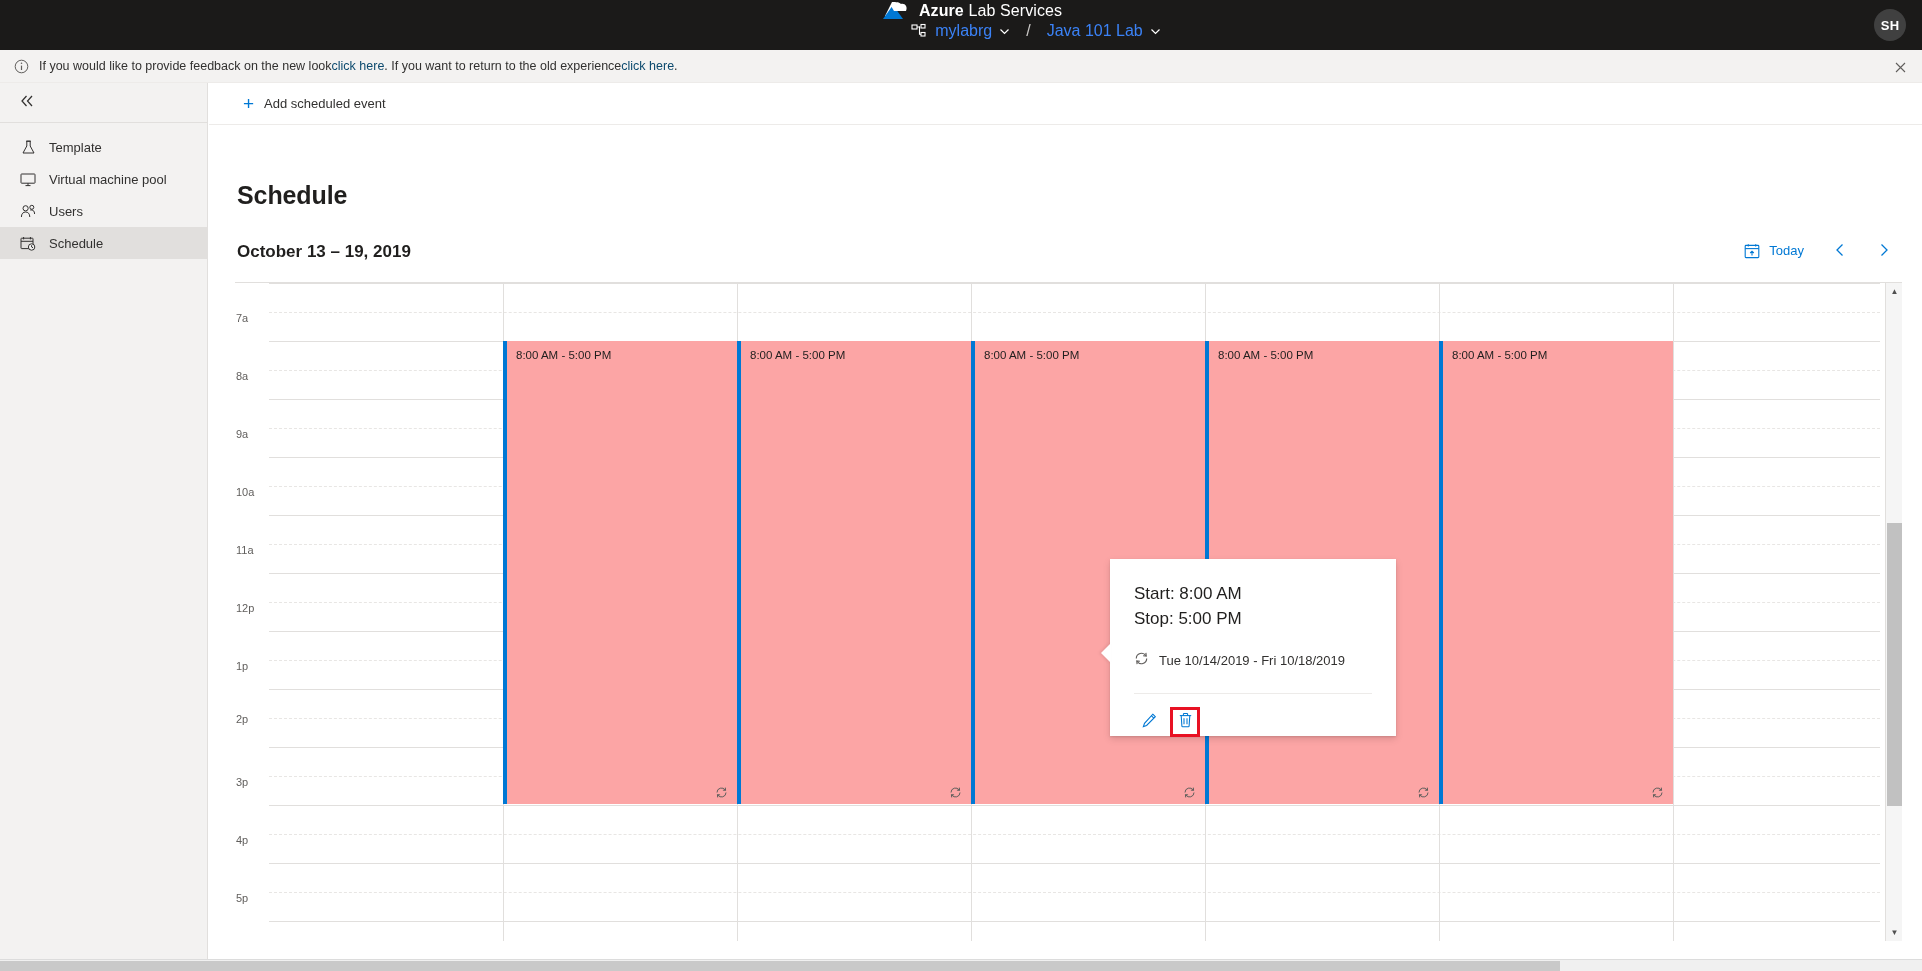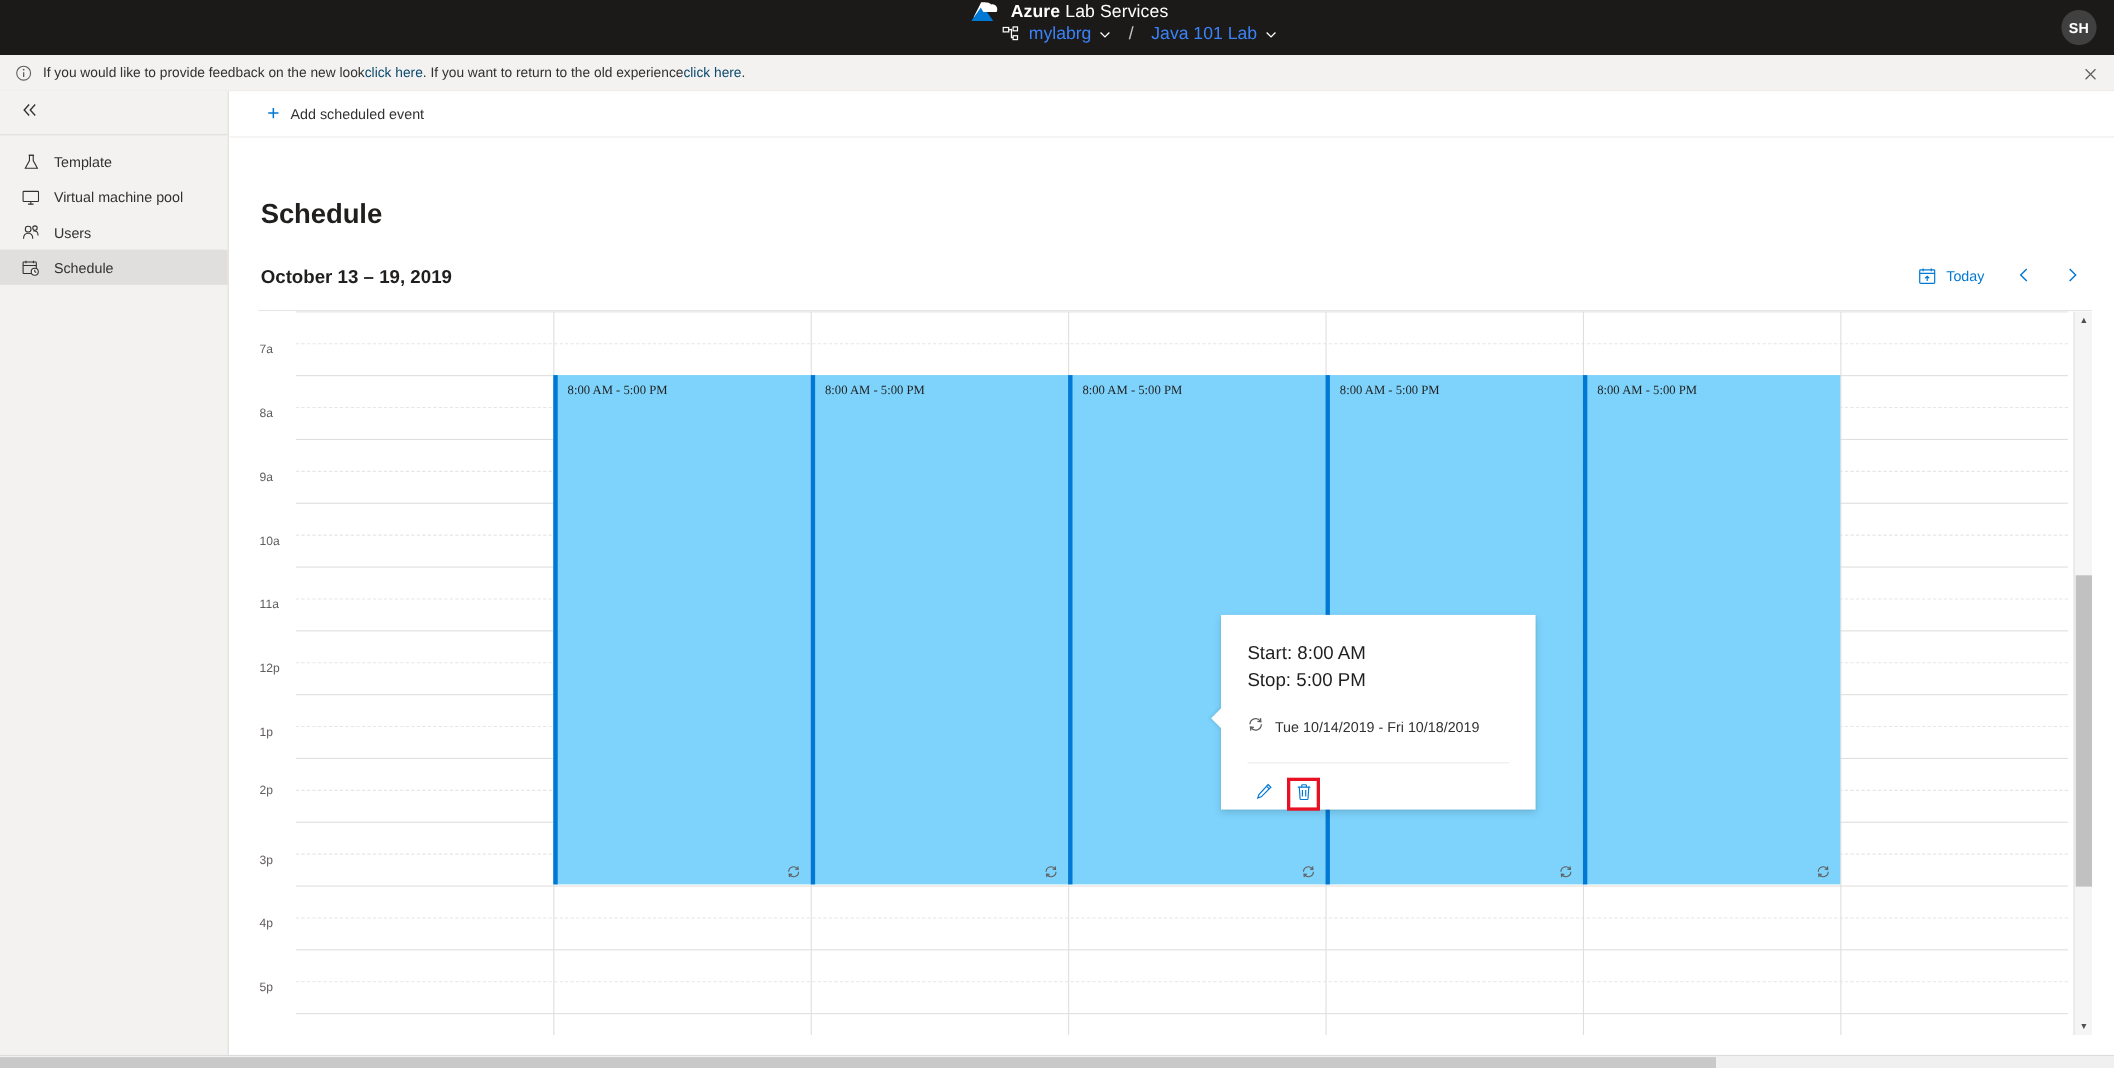--- a/index.html
+++ b/index.html
@@ -137,24 +137,23 @@
     position: absolute; left: 1px; font-size: 11px; color: #605e5c;
     line-height: 12px;
   }
   .grid { position: absolute; left: 34px; top: 0; right: 22px; height: 100%; }
   .hline { position: absolute; left: 0; right: 0; height: 0; border-top: 1px solid #e1dfdd; }
   .hline.half { border-top: 1px dashed #e8e6e4; }
   .vline { position: absolute; top: 0; bottom: 0; width: 0; border-left: 1px solid #e1dfdd; }
 
   .event {
     position: absolute;
-    background: #7dd3fc;
+    background: #fca5a5;
     border-left: 4px solid #0078d4;
     cursor: pointer;
-    font-family: Liberation Serif, serif;
   }
   .event-time {
     font-size: 11.5px; color: #201f1e;
     padding: 8px 0 0 9px; white-space: nowrap;
   }
   .event-recur {
     position: absolute; right: 9px; bottom: 5px;
     color: #605e5c; display: inline-flex;
   }
 

